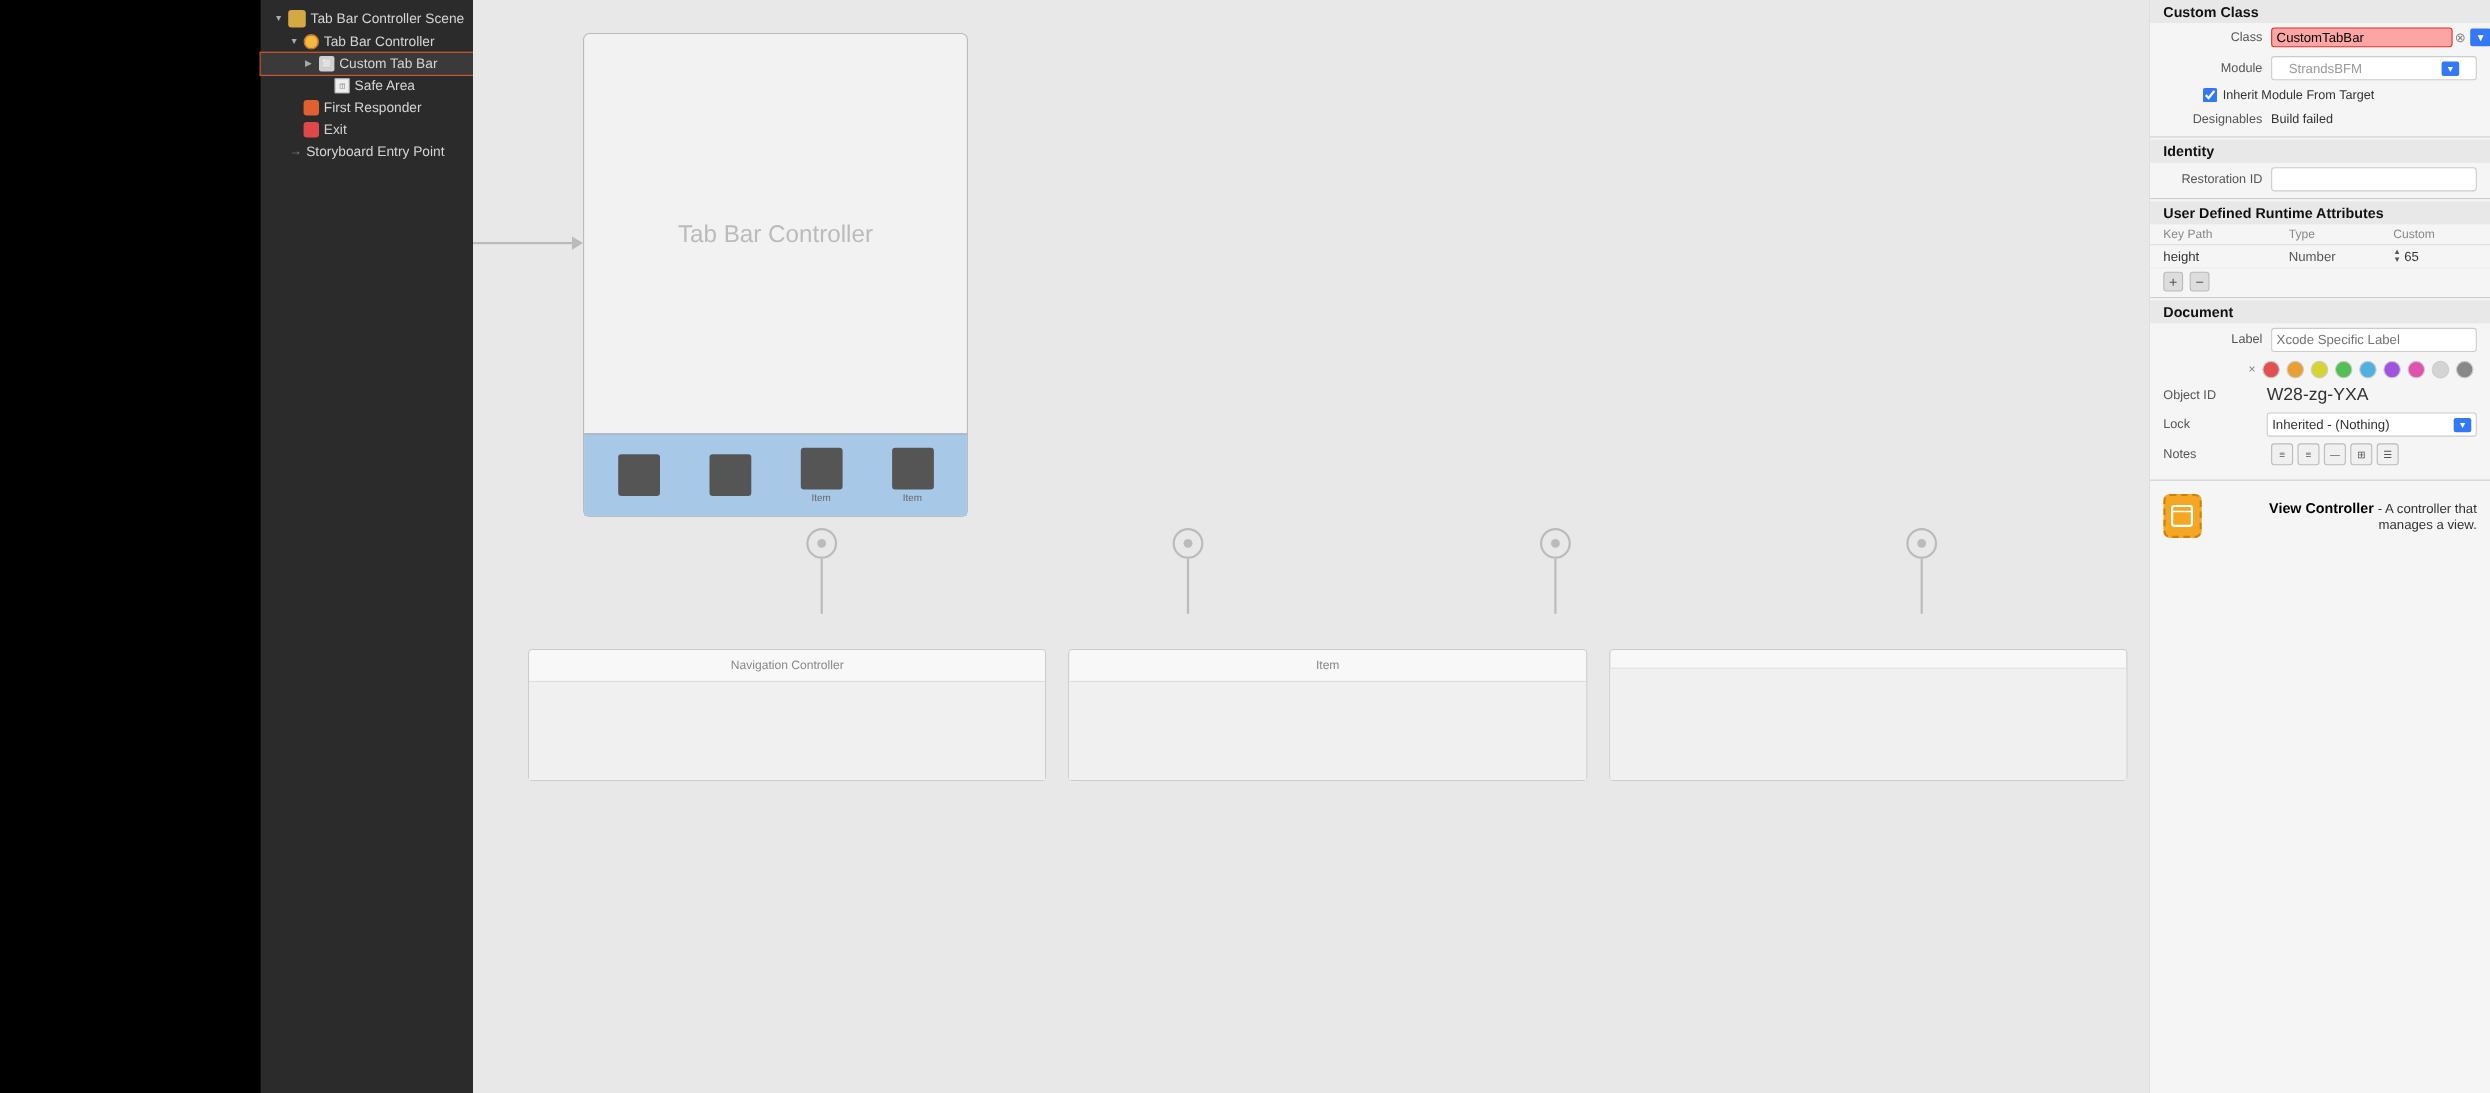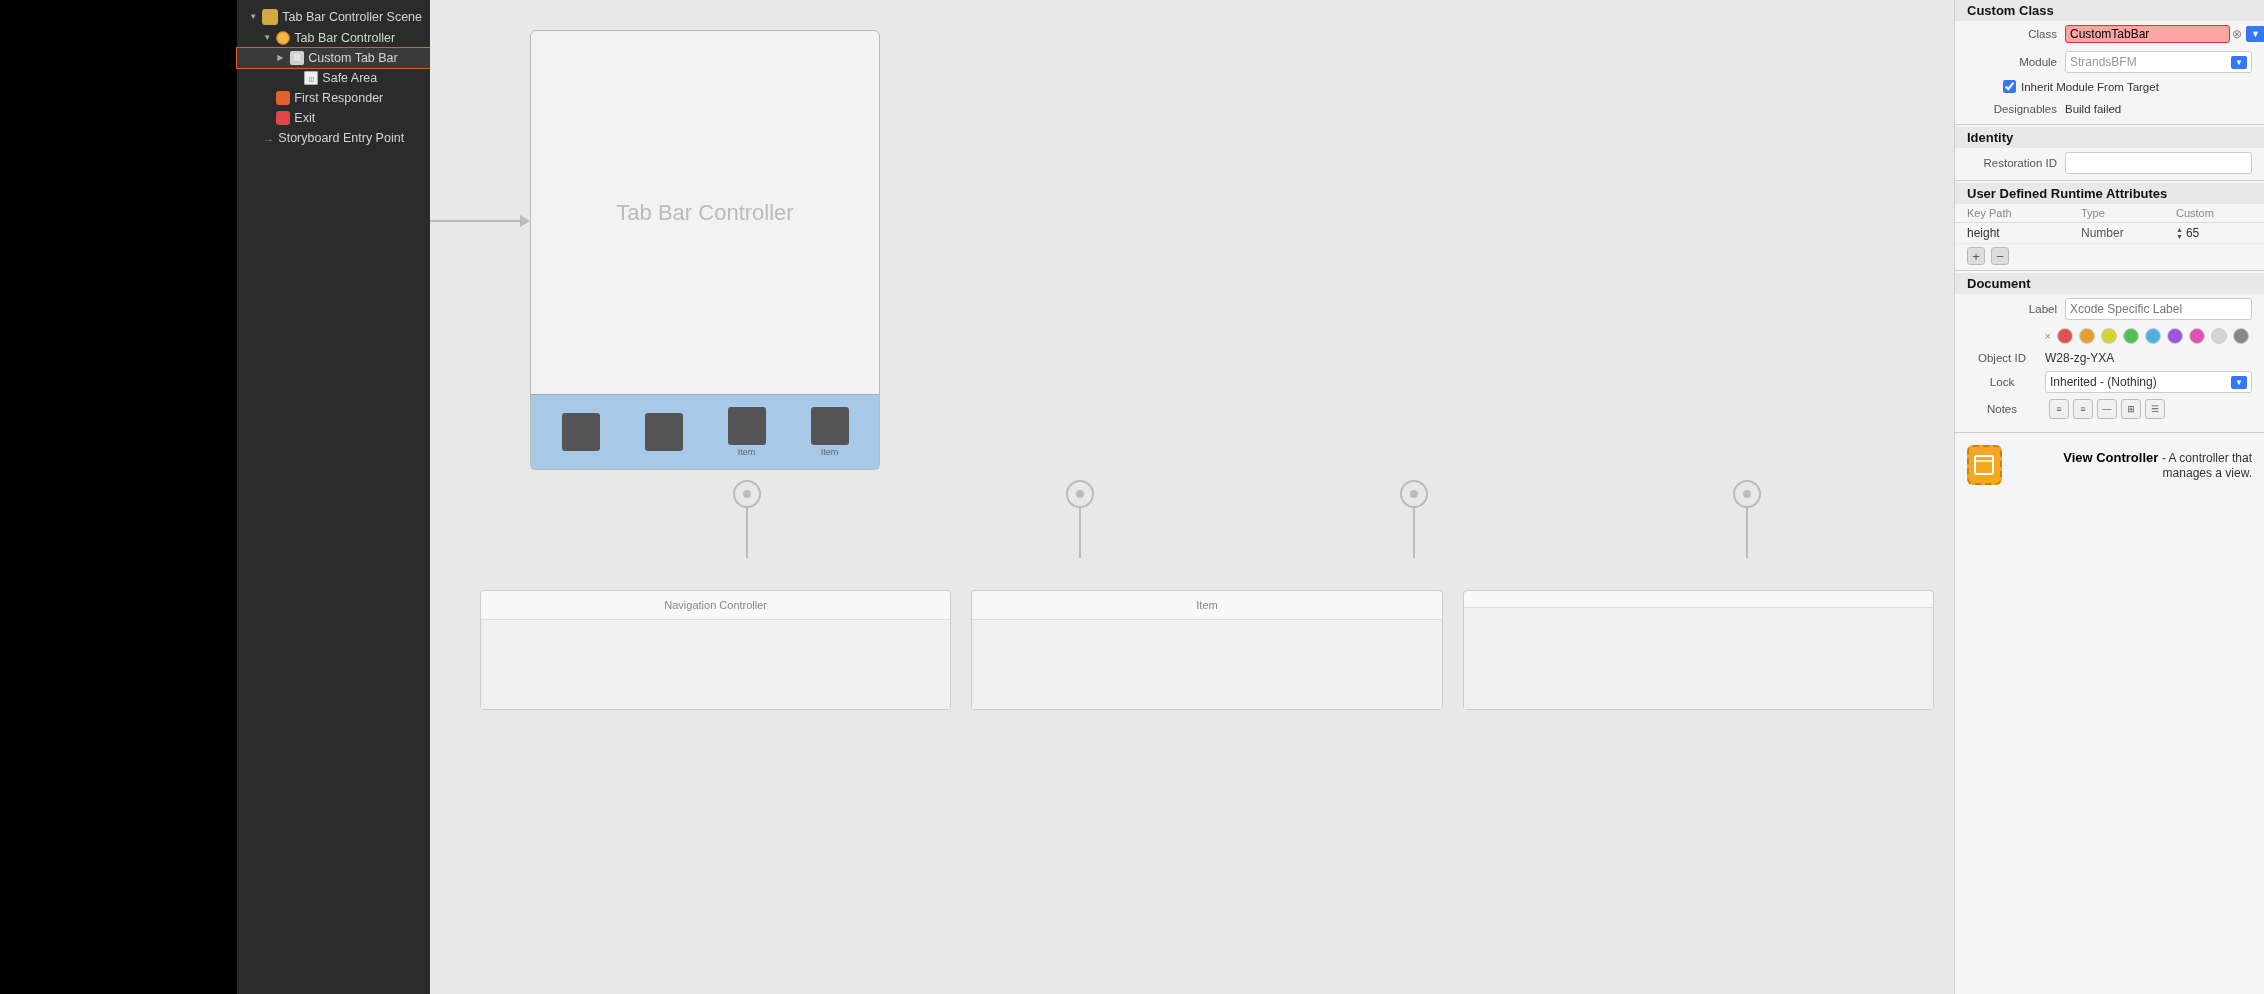--- a/index.html
+++ b/index.html
@@ -327,22 +327,22 @@
       display: flex;
       gap: 3px;
       align-items: center;
     }
 
     .object-id-row {
       display: flex;
       align-items: center;
       padding: 3px 12px;
     }
-    .obj-label { width: 70px; text-align: center; font-size: 11.5px; color: #555; margin-right: 8px; }
-    .obj-value { font-size: 12px; color: #333; }
+    .obj-label { width: 70px; text-align: left; font-size: 11.5px; color: #555; margin-right: 24px; }
+    .obj-value { font-size: 16px; color: #333; }
 
     .lock-row {
       display: flex;
       align-items: center;
       padding: 3px 12px;
     }
 
     .notes-row {
       display: flex;
       align-items: center;
@@ -388,21 +388,21 @@
     }
 
     
     .module-select {
       flex: 1;
       height: 22px;
       background: #fff;
       border: 1px solid #ccc;
       border-radius: 3px;
       font-size: 12px;
-      padding: 0 4px;
+      padding: 0 15px;
       display: flex;
       align-items: center;
       justify-content: space-between;
     }
     .module-arrow {
       background: #3478f6;
       color: white;
       font-size: 8px;
       padding: 2px 4px;
       border-radius: 2px;

